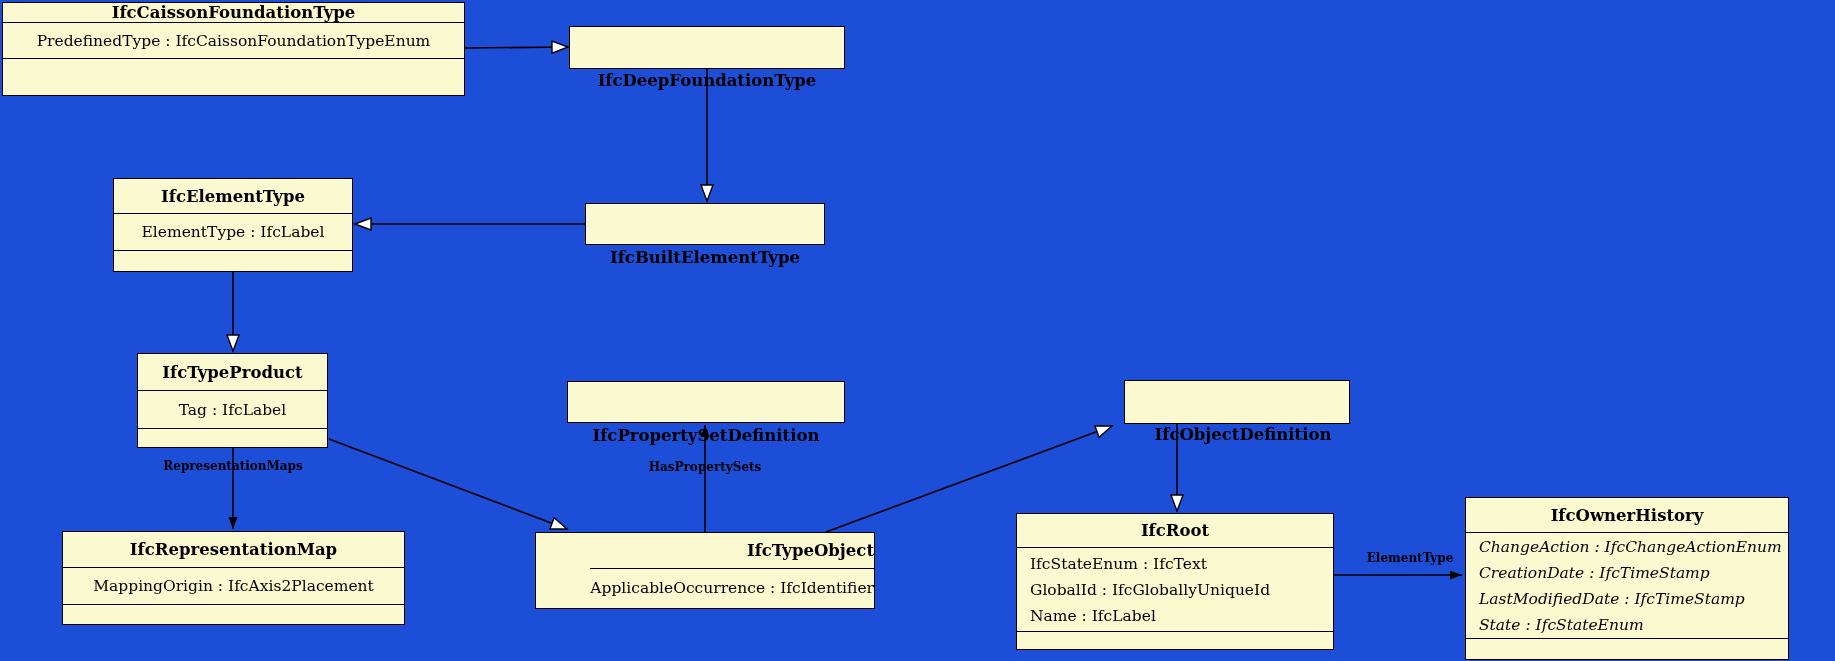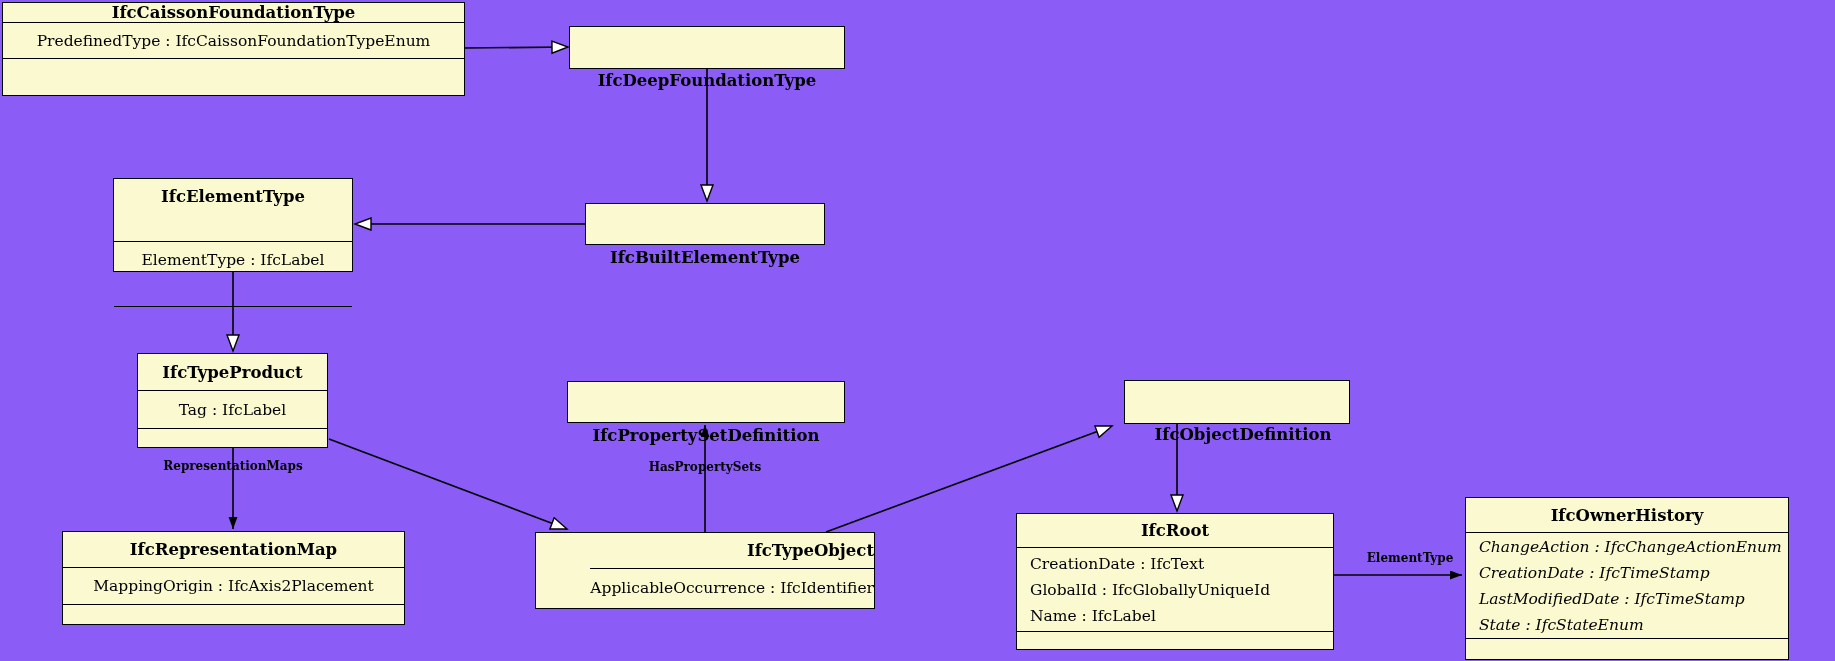--- a/index.html
+++ b/index.html
@@ -1,20 +1,20 @@
 <!DOCTYPE html>
 <html><head>
 <meta charset="utf-8">
 <style>
   html, body { margin: 0; padding: 0; background: #FFFFFF; }
   #canvas {
     position: relative;
     width: 1835px;
     height: 661px;
-    background: #8b5cf6;
+    background: #1d4ed8;
     overflow: hidden;
     font-family: "DejaVu Serif", "Liberation Serif", serif;
     color: #000000;
   }
   #edges { position: absolute; left: 0; top: 0; width: 1835px; height: 661px; }
   .cls {
     position: absolute;
     background: #FBF9D0;
     border: 1.6px solid #000000;
     box-sizing: border-box;
@@ -85,21 +85,21 @@
     <div class="a center" style="height:36px;">
       <div>PredefinedType : IfcCaissonFoundationTypeEnum</div>
     </div>
     <div class="e"></div>
   </div>
 
   <div class="cls single" style="left:569px; top:26px; width:276px; height:43px;">
     <div class="t">IfcDeepFoundationType</div>
   </div>
 
-  <div class="cls" style="left:113px; top:178px; width:240px; height:94px;gap:28px;">
+  <div class="cls" style="left:113px; top:178px; width:240px; height:94px;">
     <div class="t" style="height:34px;">IfcElementType</div>
     <div class="a center" style="height:37px;">
       <div>ElementType : IfcLabel</div>
     </div>
     <div class="e"></div>
   </div>
 
   <div class="cls single" style="left:585px; top:203px; width:240px; height:42px;">
     <div class="t">IfcBuiltElementType</div>
   </div>
@@ -132,21 +132,21 @@
     <div class="t" style="height:35px;">IfcTypeObject</div>
     <div class="a center" style="height:38px;">
       <div>ApplicableOccurrence : IfcIdentifier</div>
     </div>
     <div class="e"></div>
   </div>
 
   <div class="cls" style="left:1016px; top:513px; width:318px; height:137px;">
     <div class="t" style="height:33px;">IfcRoot</div>
     <div class="a left" style="height:84px;">
-      <div>CreationDate : IfcText</div>
+      <div>IfcStateEnum : IfcText</div>
       <div>GlobalId : IfcGloballyUniqueId</div>
       <div>Name : IfcLabel</div>
     </div>
     <div class="e"></div>
   </div>
 
   <div class="cls" style="left:1465px; top:497px; width:324px; height:163px;">
     <div class="t" style="height:34px;">IfcOwnerHistory</div>
     <div class="a left" style="height:106px;font-style:italic;">
       <div>ChangeAction : IfcChangeActionEnum</div>

